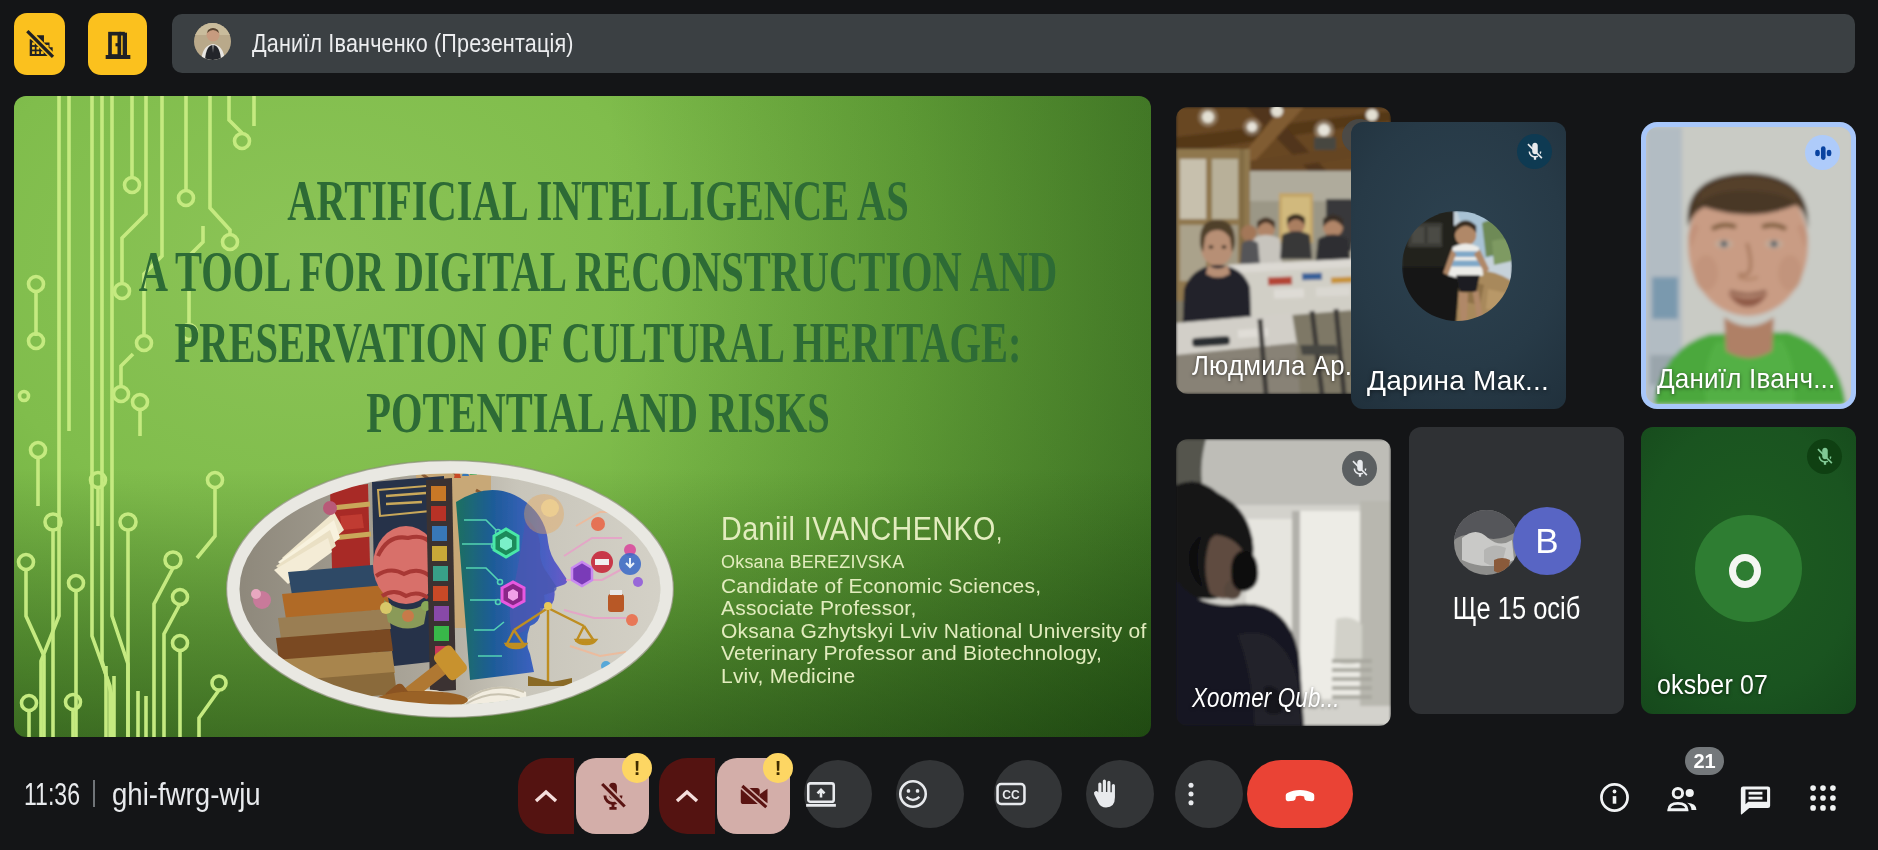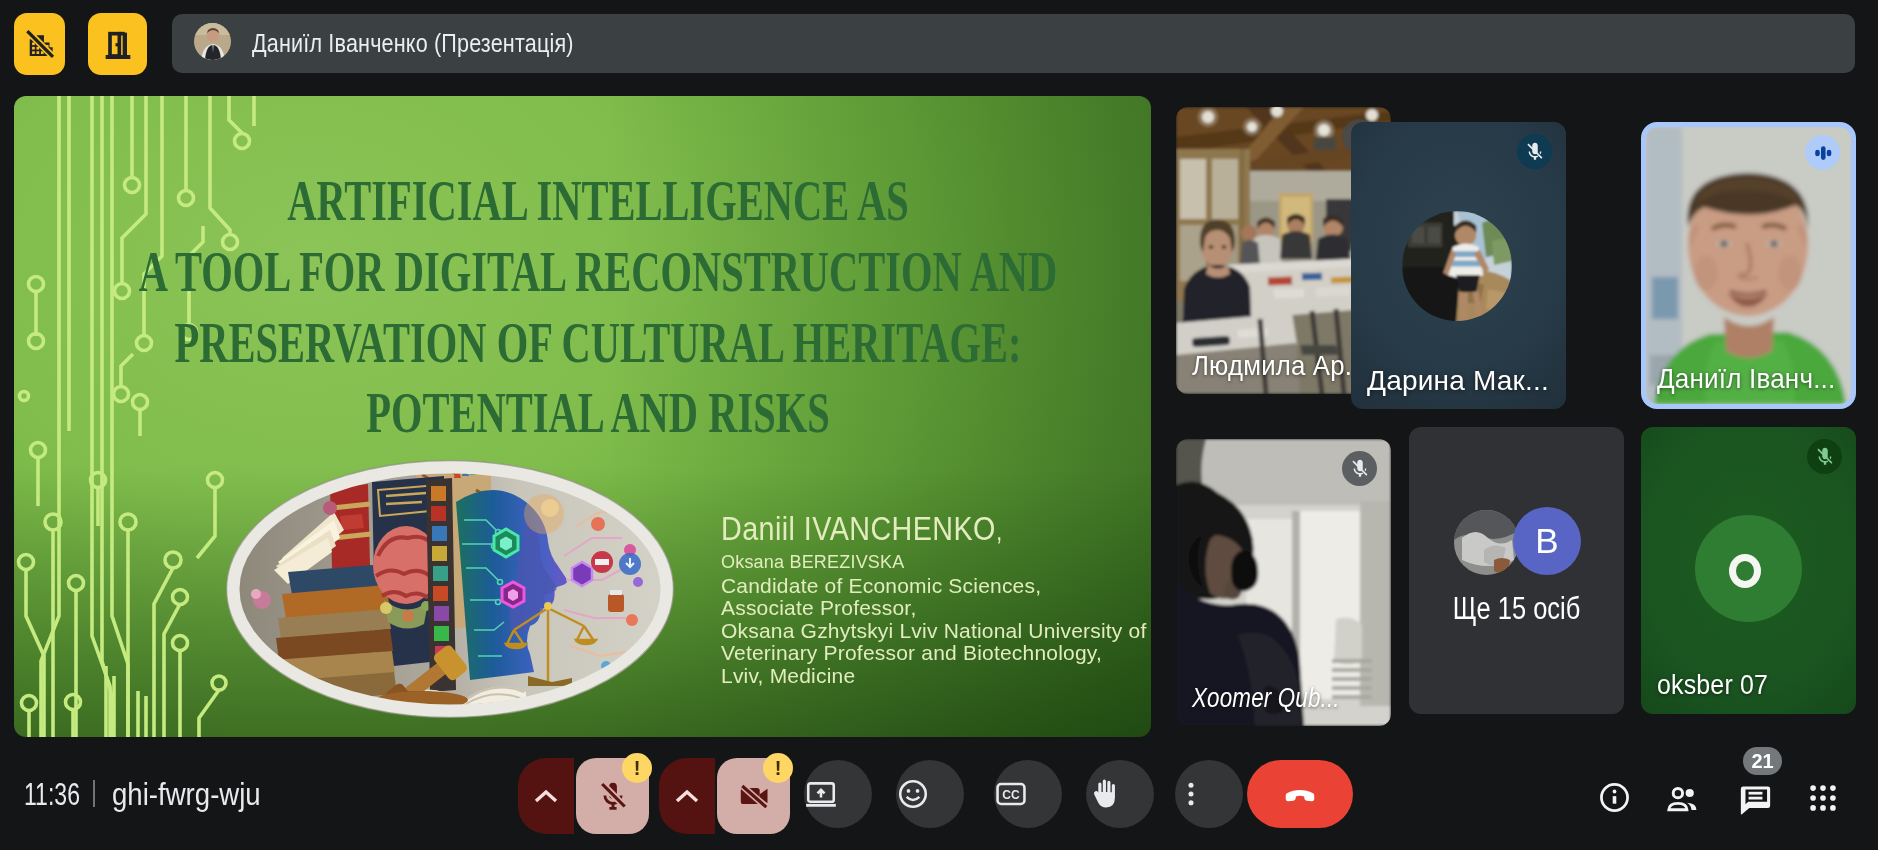--- a/index.html
+++ b/index.html
@@ -695,21 +695,21 @@
 <div class="ricon" style="left:1664px;">
   <svg width="38" height="36" viewBox="0 0 26 24">
     <circle cx="17.6" cy="7.9" r="2.8" fill="#F1F3F4"></circle>
     <path d="M15.8 14.5 q6.4 0.4 6.4 5 h-3.4 q0 -3 -3 -5 z" fill="#F1F3F4"></path>
     <circle cx="9.5" cy="8" r="4.8" fill="#17181A"></circle>
     <circle cx="9.5" cy="8" r="3.2" fill="none" stroke="#F1F3F4" stroke-width="2"></circle>
     <path d="M2.2 20.5 q0 -6.5 7.3 -6.5 q7.3 0 7.3 6.5 z" fill="#17181A"></path>
     <path d="M3.3 19.4 q0.2 -4.4 6.2 -4.4 q6 0 6.2 4.4 z" fill="none" stroke="#F1F3F4" stroke-width="2"></path>
   </svg>
 </div>
-<div style="position:absolute; left:1743px; top:747px; width:39px; height:28px; border-radius:14px; background:#74787B;
+<div style="position:absolute; left:1685px; top:747px; width:39px; height:28px; border-radius:14px; background:#74787B;
             color:#fff; font-size:20px; font-weight:bold; text-align:center; line-height:28px;">21</div>
 <div class="ricon" style="left:1737px;">
   <svg width="37" height="37" viewBox="0 0 24 24" fill="#F1F3F4">
     <path d="M4 3.5 h16 a1.5 1.5 0 0 1 1.5 1.5 v11 a1.5 1.5 0 0 1 -1.5 1.5 H8 l-4.8 4 q-.7.5-.7-.4 V5 a1.5 1.5 0 0 1 1.5 -1.5 z M5.5 5.5 v9.5 l1.8-1.5 H19.5 v-8 z" fill-rule="evenodd"></path>
     <rect x="7.5" y="7" width="9" height="1.8"></rect>
     <rect x="7.5" y="10.2" width="9" height="1.8"></rect>
     <rect x="7.5" y="13.4" width="5" height="1.8" opacity="0"></rect>
   </svg>
 </div>
 <div class="ricon" style="left:1806px;">

